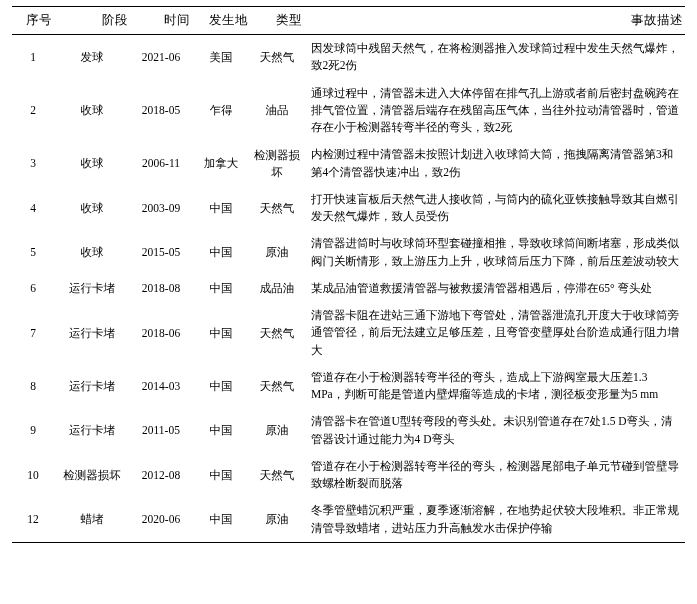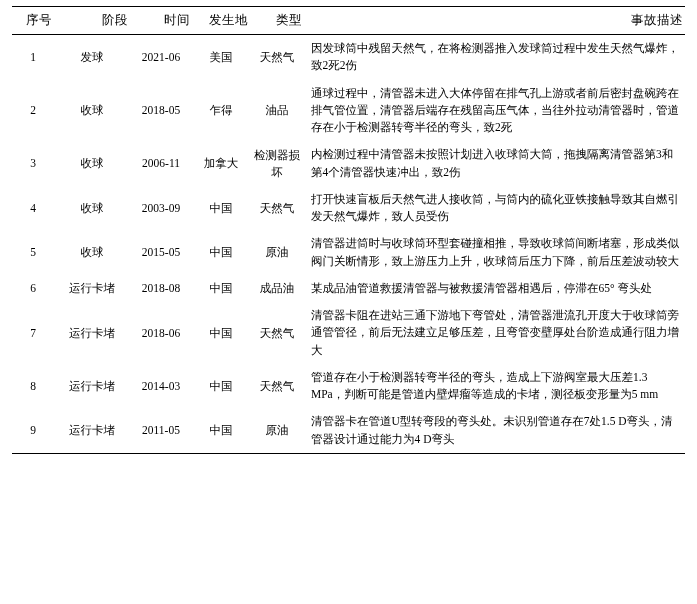--- a/index.html
+++ b/index.html
@@ -150,15 +150,31 @@
         <td class="desc">管道存在小于检测器转弯半径的弯头，造成上下游阀室最大压差1.3 MPa，判断可能是管道内壁焊瘤等造成的卡堵，测径板变形量为5 mm</td>
       </tr>
       <tr>
         <td>9</td>
         <td class="nowrapcell">运行卡堵</td>
         <td class="nowrapcell">2011-05</td>
         <td>中国</td>
         <td>原油</td>
         <td class="desc">清管器卡在管道U型转弯段的弯头处。未识别管道存在7处1.5 D弯头，清管器设计通过能力为4 D弯头</td>
       </tr>
+      <tr>
+        <td>10</td>
+        <td class="nowrapcell">检测器损坏</td>
+        <td class="nowrapcell">2012-08</td>
+        <td>中国</td>
+        <td>天然气</td>
+        <td class="desc">管道存在小于检测器转弯半径的弯头，检测器尾部电子单元节碰到管壁导致螺栓断裂而脱落</td>
+      </tr>
+      <tr>
+        <td>12</td>
+        <td class="nowrapcell">蜡堵</td>
+        <td class="nowrapcell">2020-06</td>
+        <td>中国</td>
+        <td>原油</td>
+        <td class="desc">冬季管壁蜡沉积严重，夏季逐渐溶解，在地势起伏较大段堆积。非正常规清管导致蜡堵，进站压力升高触发水击保护停输</td>
+      </tr>
     </tbody>
   </table>
 </div>
 
 </body></html>

